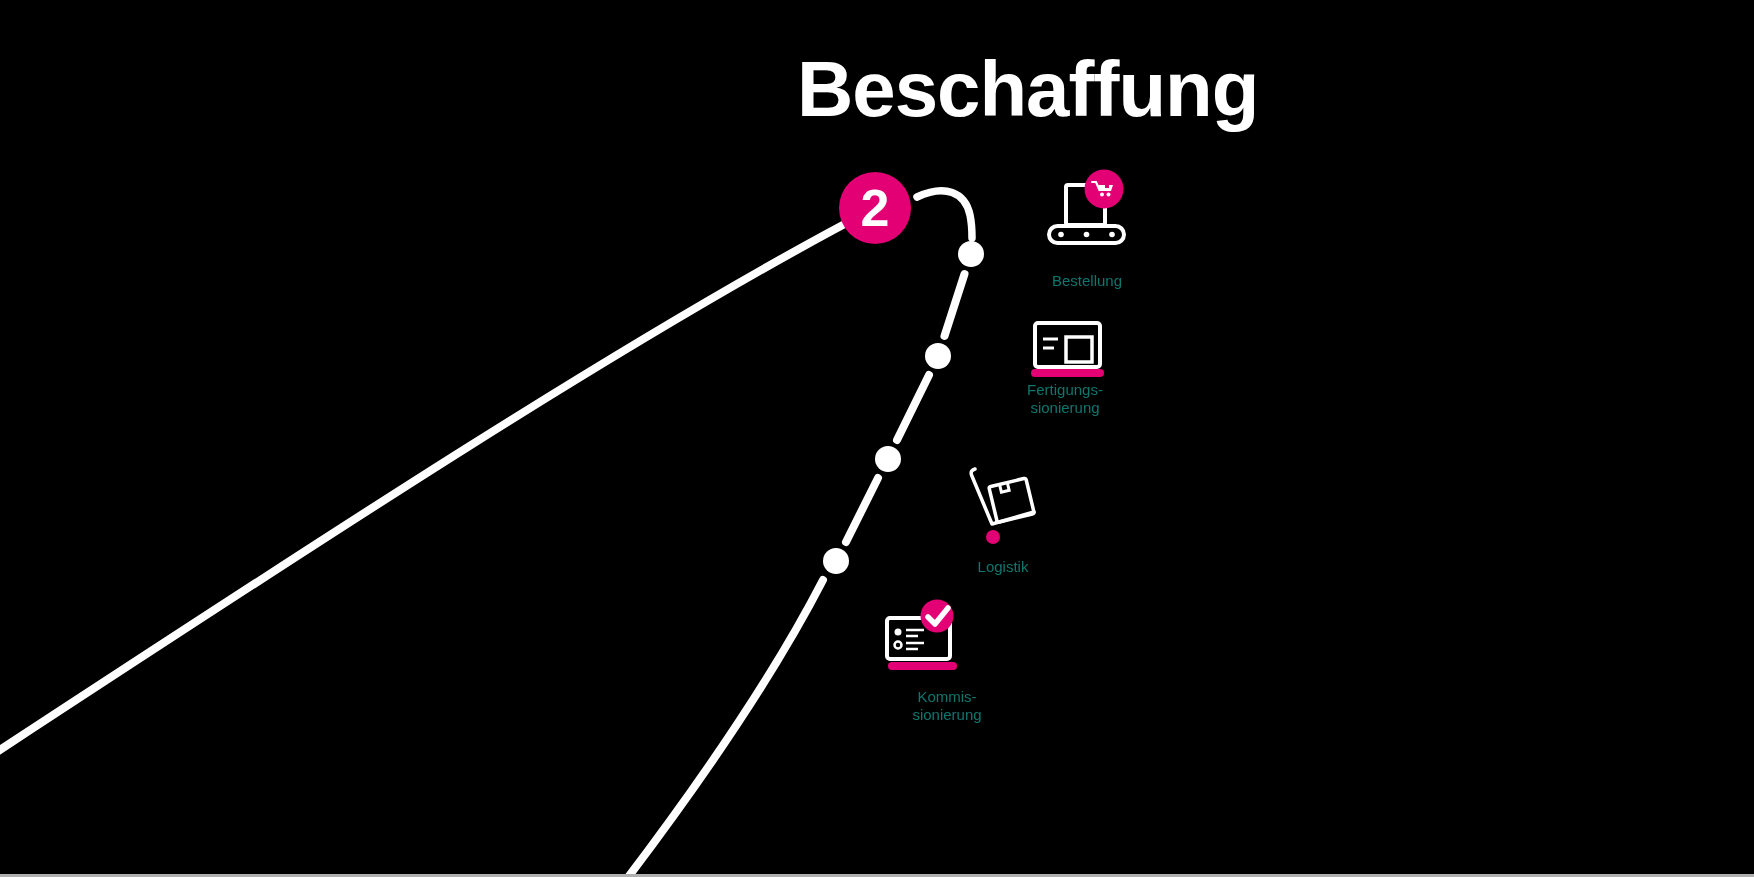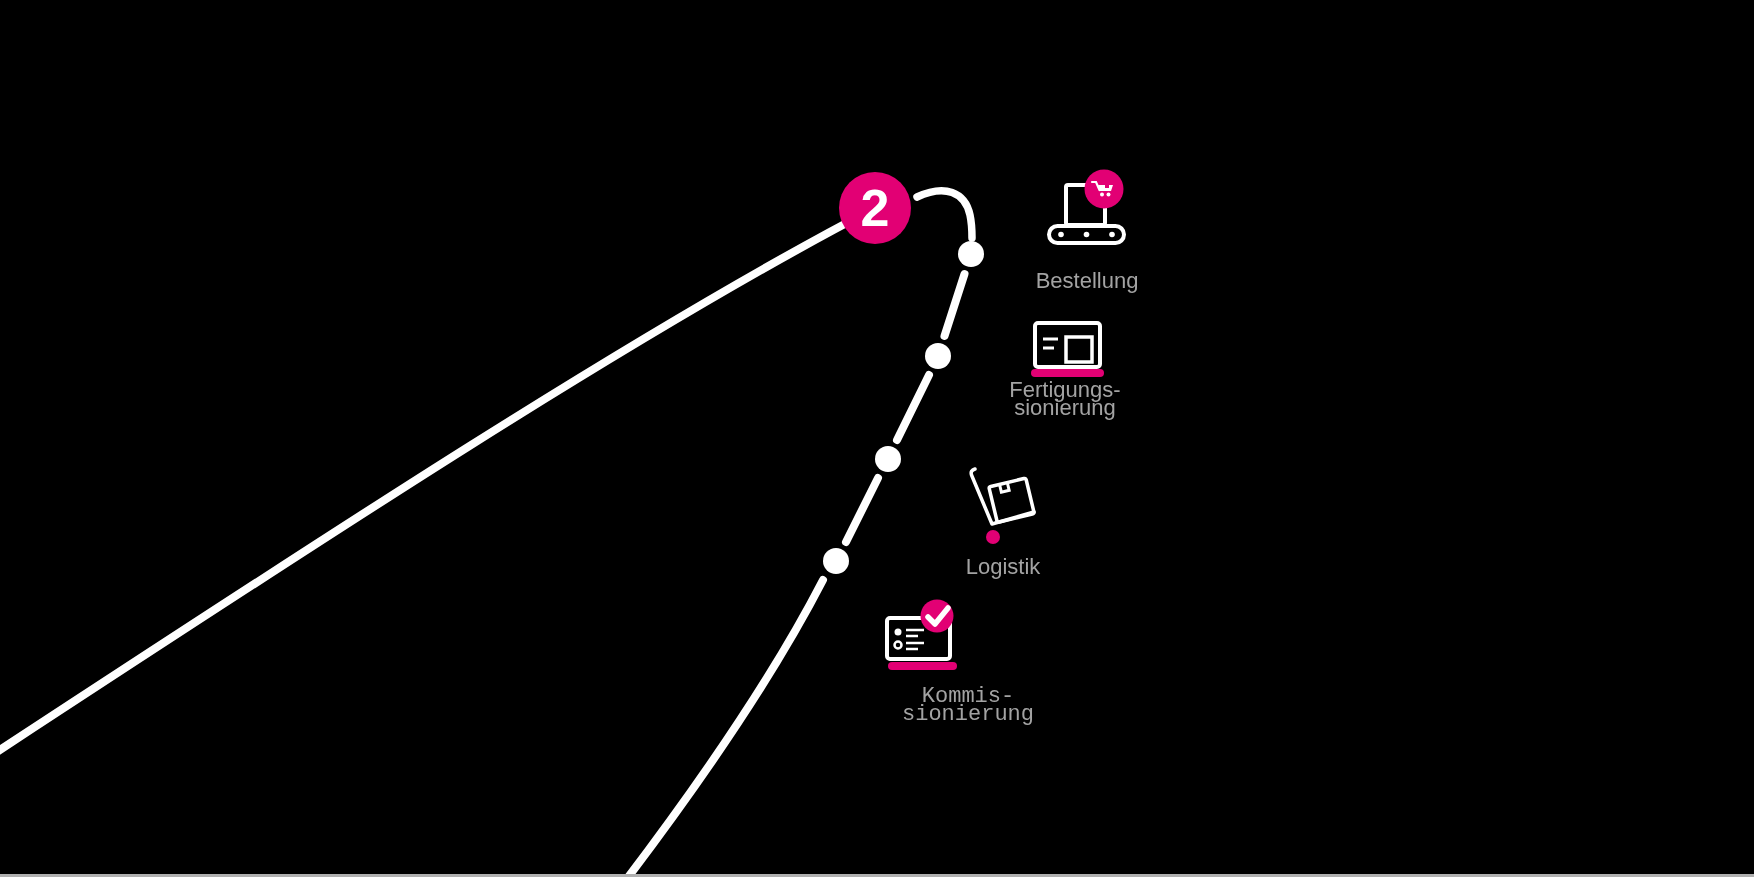--- a/index.html
+++ b/index.html
@@ -29,30 +29,30 @@
     background:#e20074;
     color:#ffffff;
     font-size:52px;
     font-weight:bold;
     display:flex;align-items:center;justify-content:center;
   }
   .milestone-icon{position:absolute;}
   .milestone-label{
     position:absolute;
     width:160px;
-    color:#a3a3a3;
-    font-size:22px;
+    color:#0f766e;
+    font-size:15px;
     line-height:18px;
     text-align:center;
   }
   .milestone-label span{display:block;}
   #label-bestellung{left:1007px;top:272px;}
   #label-fertigungsunterlagen{left:985px;top:381px;}
   #label-logistik{left:923px;top:558px;}
-  #label-kommissionierung{left:888px;top:688px;font-family:Liberation Mono, monospace;}
+  #label-kommissionierung{left:867px;top:688px;}
   #footer-bar{
     position:absolute;
     left:0;bottom:0;
     width:1754px;height:3px;
     background:#b0b0b0;
   }
 </style>
 </head>
 <body>
 
@@ -68,20 +68,21 @@
     <path d="M 929 375 L 897 440" fill="none" stroke="#ffffff" stroke-width="8" stroke-linecap="round"></path>
     <path d="M 878 478 L 846 542" fill="none" stroke="#ffffff" stroke-width="8" stroke-linecap="round"></path>
     <path d="M 823 580 Q 758 706 626 880" fill="none" stroke="#ffffff" stroke-width="8" stroke-linecap="round"></path>
 
     <circle cx="971" cy="254" r="13" fill="#ffffff"></circle>
     <circle cx="938" cy="356" r="13" fill="#ffffff"></circle>
     <circle cx="888" cy="459" r="13" fill="#ffffff"></circle>
     <circle cx="836" cy="561" r="13" fill="#ffffff"></circle>
   </svg>
 
+  <div id="title">Beschaffung</div>
 
   <div id="step-circle">
     <span>2</span>
   </div>
 
   <svg class="milestone-icon" style="left:1040px;top:148px" width="95" height="100" viewBox="1040 148 95 100">
     <rect x="1066" y="185" width="39" height="40" rx="2" fill="none" stroke="#ffffff" stroke-width="4"></rect>
     <rect x="1049" y="226" width="75" height="17" rx="8.5" fill="none" stroke="#ffffff" stroke-width="4"></rect>
     <circle cx="1061" cy="234.5" r="2.8" fill="#ffffff"></circle>
     <circle cx="1086.5" cy="234.5" r="2.8" fill="#ffffff"></circle>

